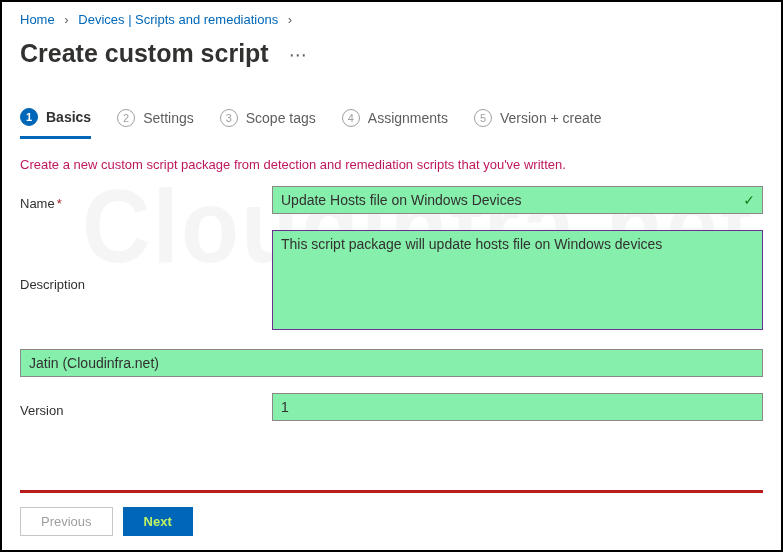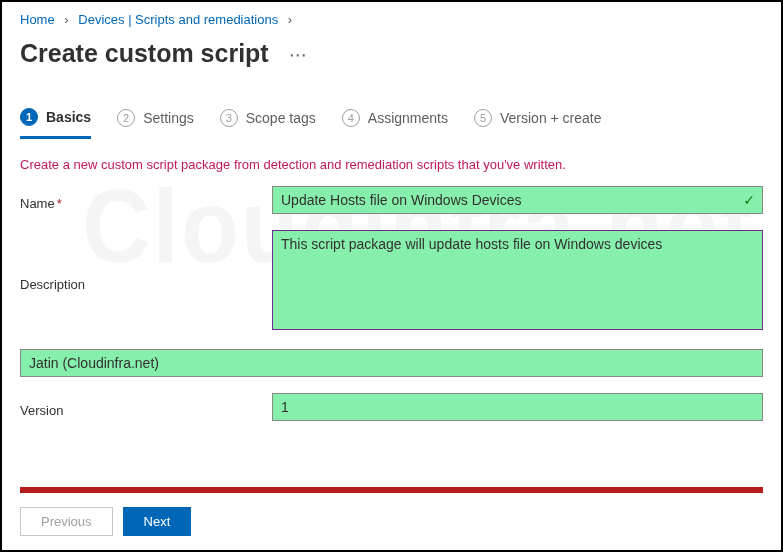--- a/index.html
+++ b/index.html
@@ -50,24 +50,24 @@
     width: 100%; border: 1px solid #8a8886; padding: 5px 28px 5px 8px;
     font-family: inherit; font-size: 14px; color: #323130; background:#86efac;
   }
   .bordered-focus { border: 1px solid #6b2e91; }
   textarea { height: 100px; resize: none; }
   .check {
     position: absolute; right: 8px; top: 50%; transform: translateY(-50%);
     color: #107c10; font-size: 14px;
   }
   .readonly { background: #f3f2f1; color: #605e5c; border: 1px solid #c8c6c4; }
-  .footer { border-top: 6px solid #b91c1c; margin-top: auto; padding-top: 14px; display:flex; gap:10px; }
+  .footer { border-top: 3px solid #b91c1c; margin-top: auto; padding-top: 14px; display:flex; gap:10px; }
   .btn { padding: 6px 20px; font-size: 13px; border: 1px solid #8a8886; background:#fff; cursor:pointer; }
   .btn:disabled { color:#a19f9d; border-color:#c8c6c4; cursor:default; background:#fff;}
-  .btn.primary { background:#0067b8; border-color:#0067b8; color:#ffffff; font-weight:400; }
+  .btn.primary { background:#0067b8; border-color:#0067b8; color:#bef264; font-weight:700; }
 </style>
 </head>
 <body>
 
 <div class="watermark">Cloudinfra.net</div>
 
 <nav class="breadcrumb">
   <a href="#">Home</a>
   <span class="sep">›</span>
   <a href="#">Devices | Scripts and remediations</a>

